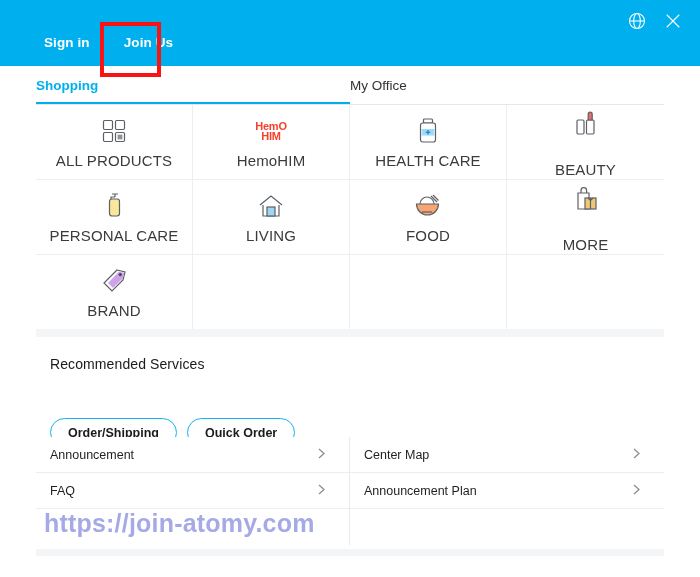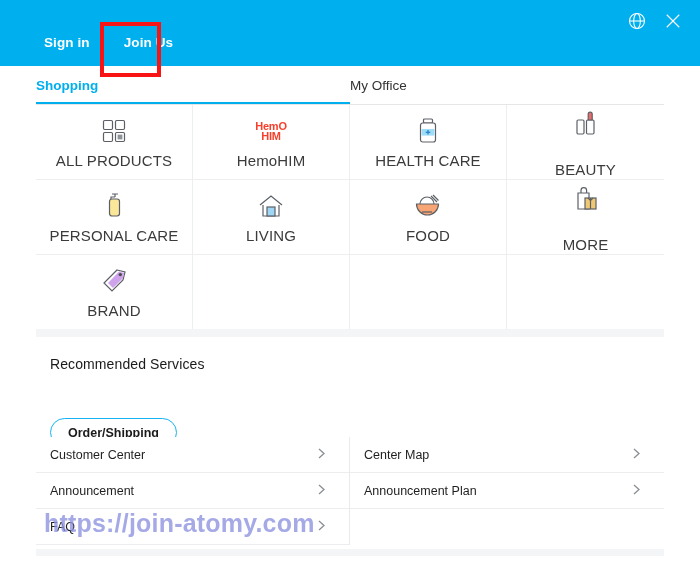--- a/index.html
+++ b/index.html
@@ -298,33 +298,28 @@
   </div>
 
   <div class="band"></div>
 
   <div class="rec-title">Recommended Services</div>
 
   <div class="chips">
     <div class="chip">
       <span>Order/Shipping</span>
     </div>
+    <div class="chip">
+      <span>Quick Order</span>
+    </div>
   </div>
 
   <div class="lists">
 
     <div class="list-col left">
-      <div class="list-row">
-        <span class="list-label">Customer Center</span>
-        <span class="chev">
-          <svg width="11" height="13" viewBox="0 0 11 13" fill="none" stroke="#8b8e93" stroke-width="1.3">
-              <path d="M3 2 L8 6.5 L3 11"></path>
-            </svg>
-        </span>
-      </div>
       <div class="list-row">
         <span class="list-label">Announcement</span>
         <span class="chev">
           <svg width="11" height="13" viewBox="0 0 11 13" fill="none" stroke="#8b8e93" stroke-width="1.3">
               <path d="M3 2 L8 6.5 L3 11"></path>
             </svg>
         </span>
       </div>
       <div class="list-row">
         <span class="list-label">FAQ</span>

